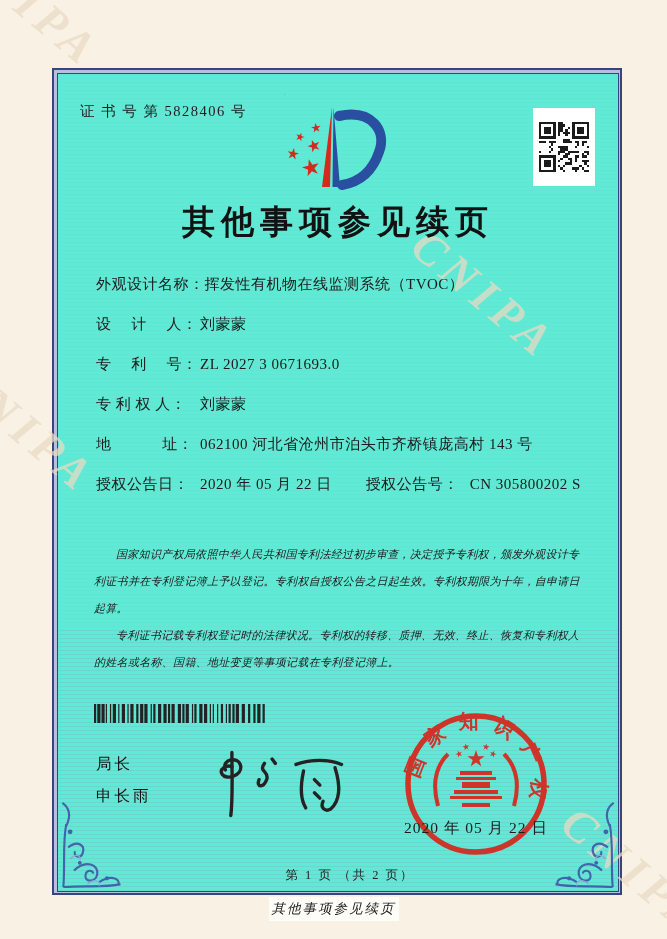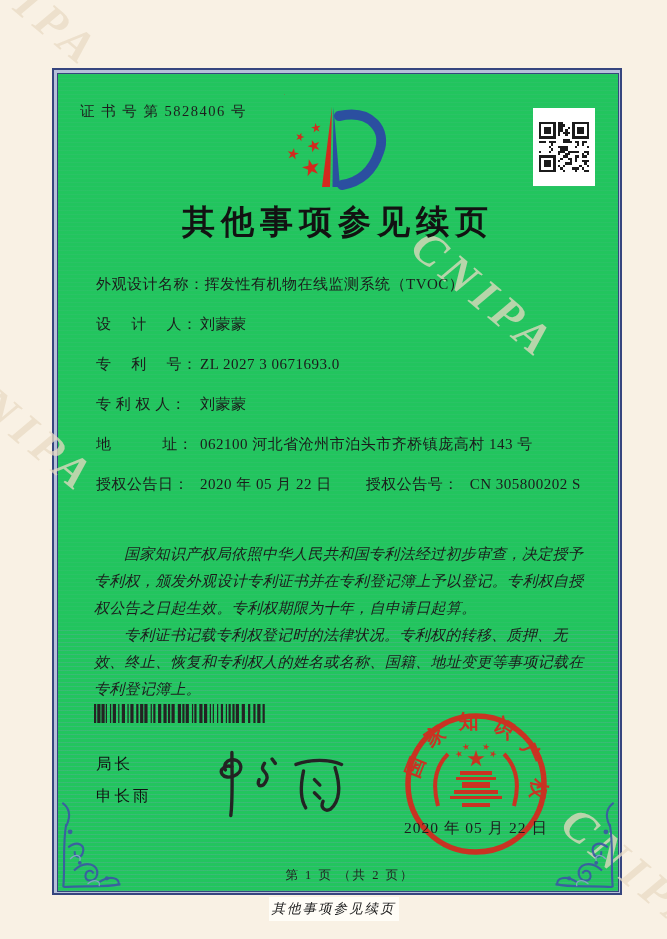--- a/index.html
+++ b/index.html
@@ -6,42 +6,42 @@
   #page{position:relative;width:667px;height:939px;background:#f9f1e4;overflow:hidden;
         font-family:"Liberation Serif","DejaVu Serif",serif;color:#222;}
   
   .wm{position:absolute;z-index:4;font-style:italic;font-weight:bold;font-size:46px;
       letter-spacing:7px;color:#e9dbc4;opacity:.75;transform:rotate(40deg);pointer-events:none;
       font-family:"Liberation Serif","DejaVu Serif",serif;}
   
   .cert{position:absolute;left:52px;top:68px;width:560px;height:817px;
         border:2px solid #36457e;background:#b6c0da;padding:3px;}
   .cert-in{position:relative;width:100%;height:100%;border:1.5px solid #36457e;
-           background:#22c55e;overflow:hidden;}
+           background:#5eead4;overflow:hidden;}
   .waves1{position:absolute;inset:0;
           background:repeating-linear-gradient(0deg,rgba(150,158,195,.07) 0 1px,transparent 1px 4px);}
   .waves2{position:absolute;left:0;right:0;top:555px;bottom:0;
           background:repeating-linear-gradient(0deg,rgba(135,148,192,.17) 0 1px,transparent 1px 4px);}
   .content{position:absolute;inset:0;z-index:6;}
   
   .cert-no{position:absolute;left:22px;top:28px;font-size:14.5px;letter-spacing:1.5px;color:#1d1d1d;}
   .logo{position:absolute;left:226px;top:20px;}
   .qr-wrap{position:absolute;left:475px;top:34px;width:62px;height:78px;background:#fff;
            display:flex;align-items:center;justify-content:center;}
   .qr-wrap svg{width:50px;height:54px;}
   .title{position:absolute;left:0;top:126px;width:100%;text-align:center;
          font-size:33px;font-weight:bold;letter-spacing:6px;color:#121212;}
   
   .fields{position:absolute;left:38px;top:190px;right:16px;font-size:15px;color:#1b1b1b;}
   .frow{height:40px;display:flex;align-items:center;white-space:nowrap;}
   .flabel{display:inline-block;min-width:104px;letter-spacing:.5px;}
   .fvalue{letter-spacing:.5px;}
   .pair2{margin-left:34px;}
   
-  .bodytxt{position:absolute;left:36px;top:467px;width:490px;font-size:15px;line-height:27px;
+  .bodytxt{position:absolute;left:36px;top:467px;width:490px;font-size:11px;line-height:27px;
            font-style:italic;color:#1c1c1c;letter-spacing:.3px;}
   .bodytxt p{margin:0;text-indent:2em;}
   
   .barcode-box{position:absolute;left:36px;top:630px;width:176px;height:19px;}
   .barcode-box svg{width:100%;height:100%;}
   
   .role{position:absolute;left:38px;top:680px;font-size:15.5px;letter-spacing:3px;color:#111;}
   .signer-name{position:absolute;left:38px;top:712px;font-size:15.5px;letter-spacing:3px;color:#111;}
   .sig{position:absolute;left:122px;top:672px;}
   

